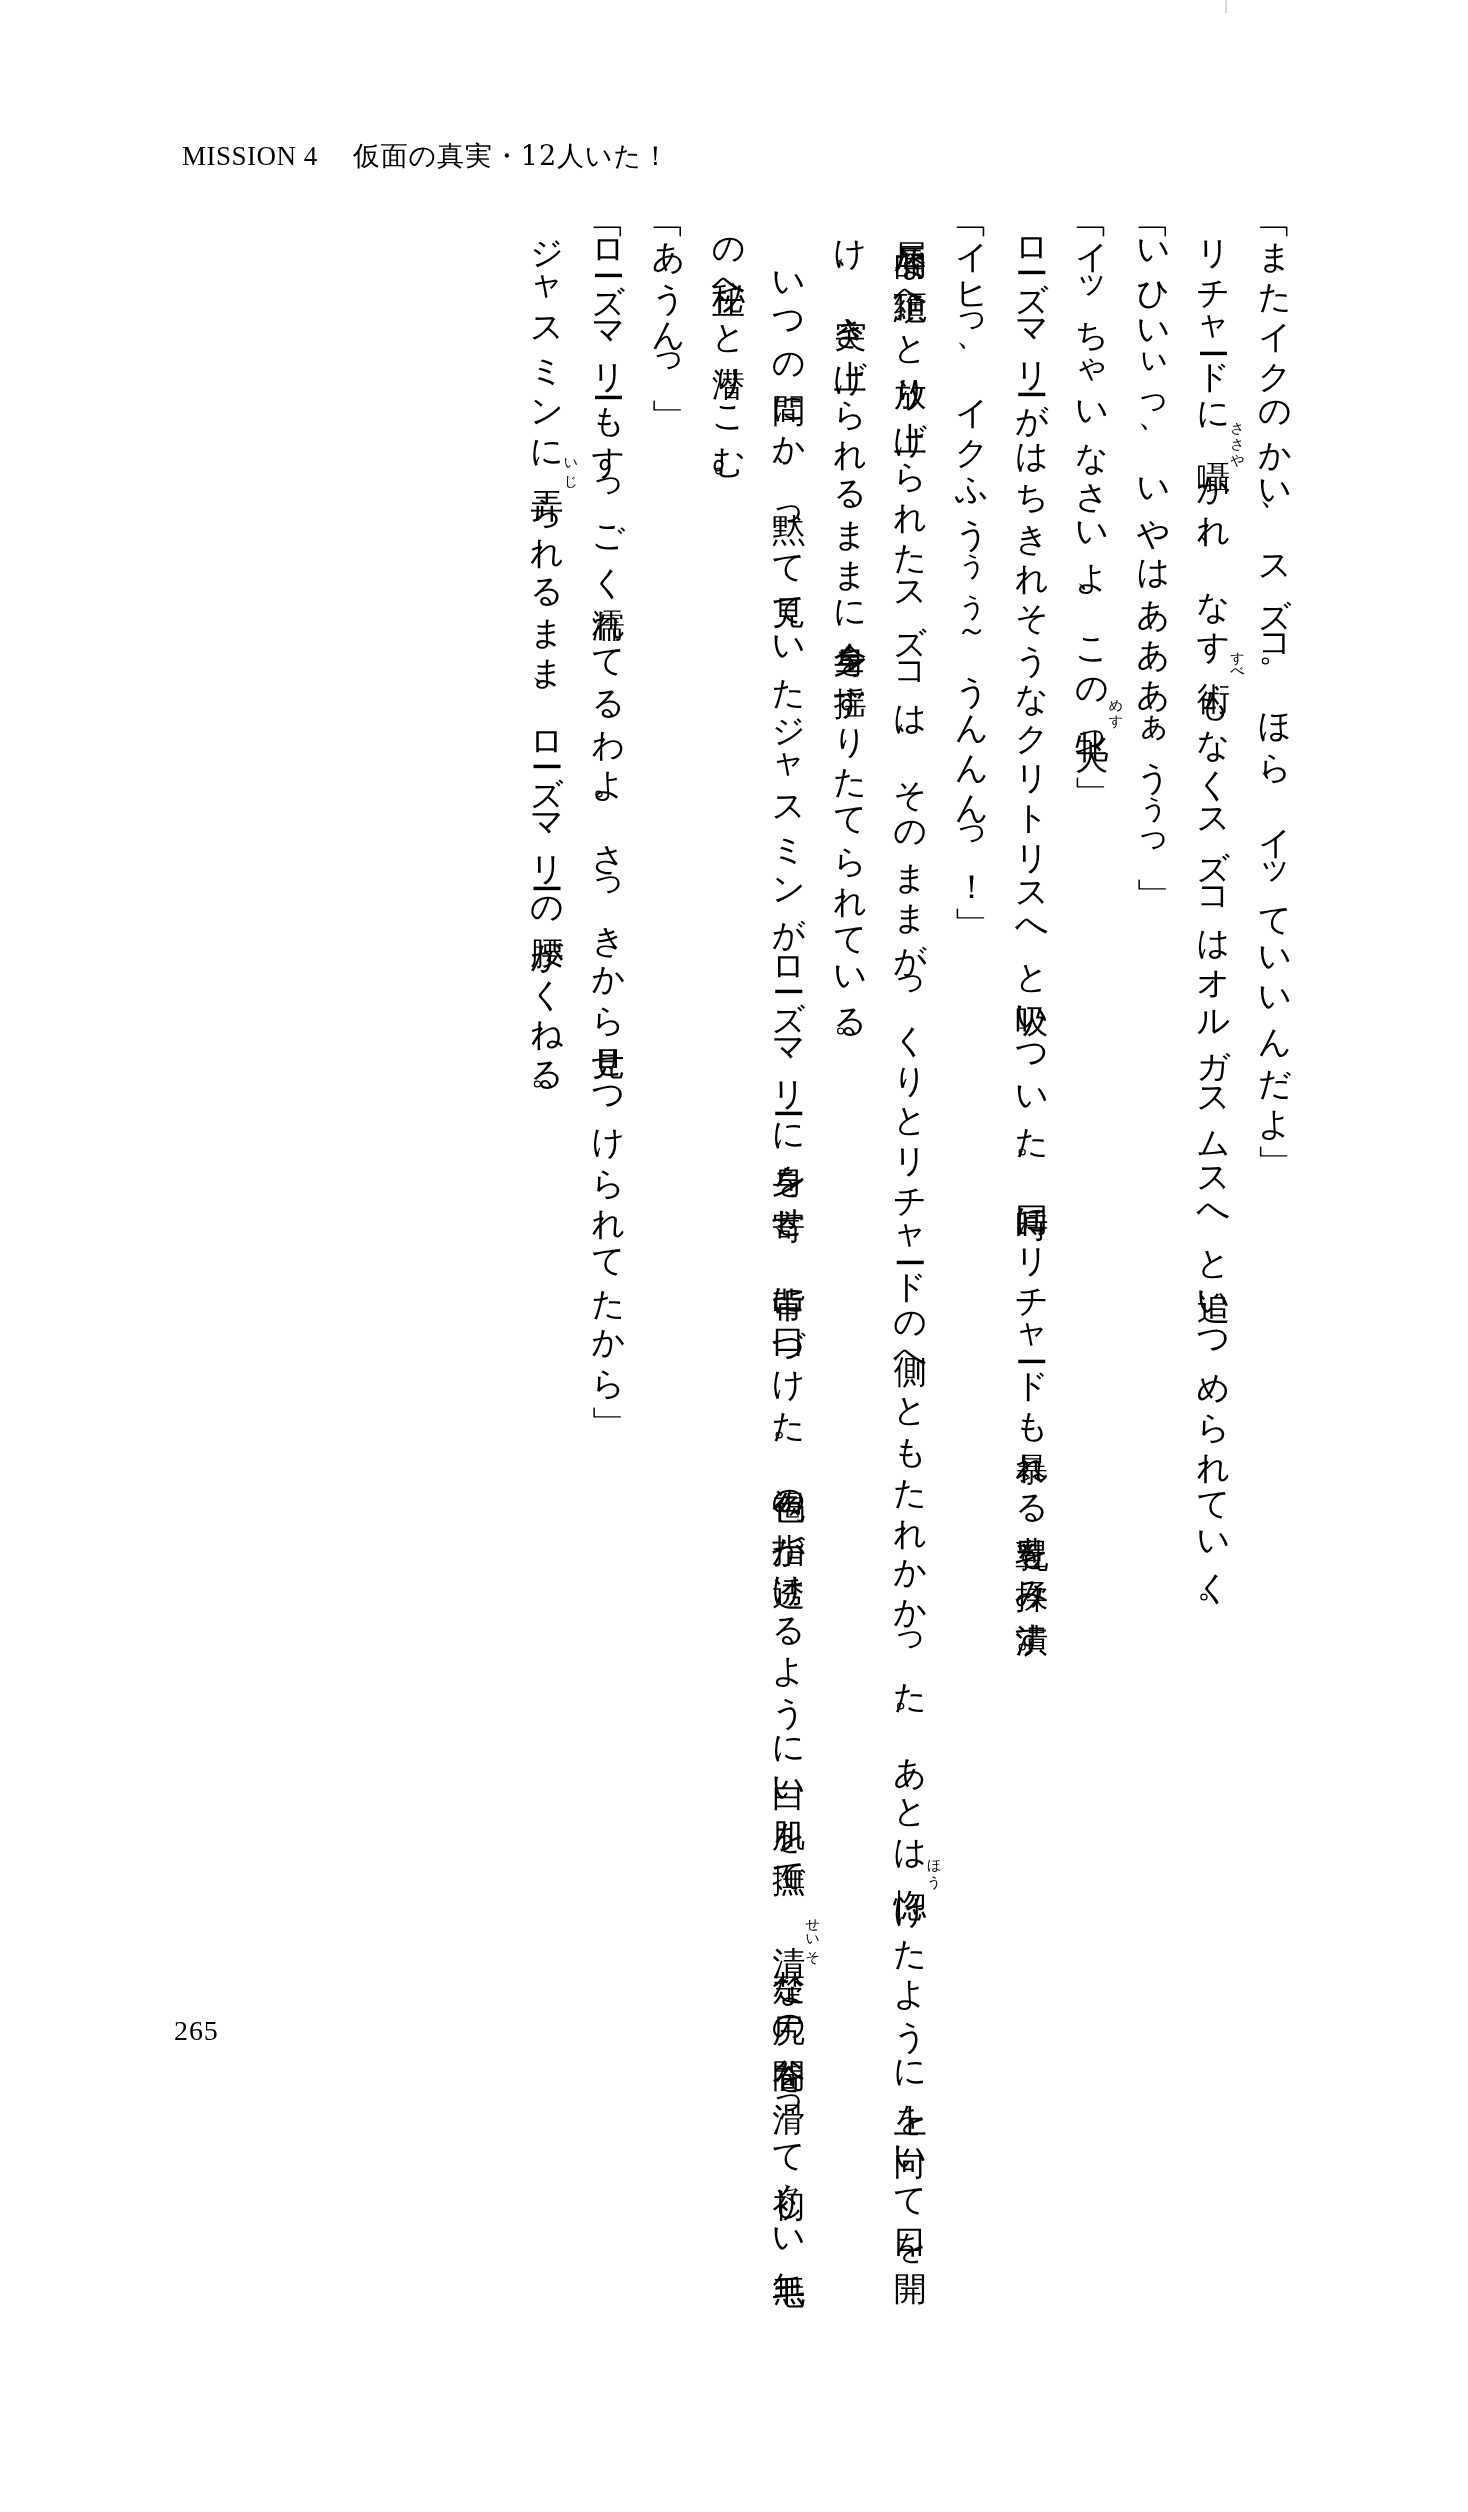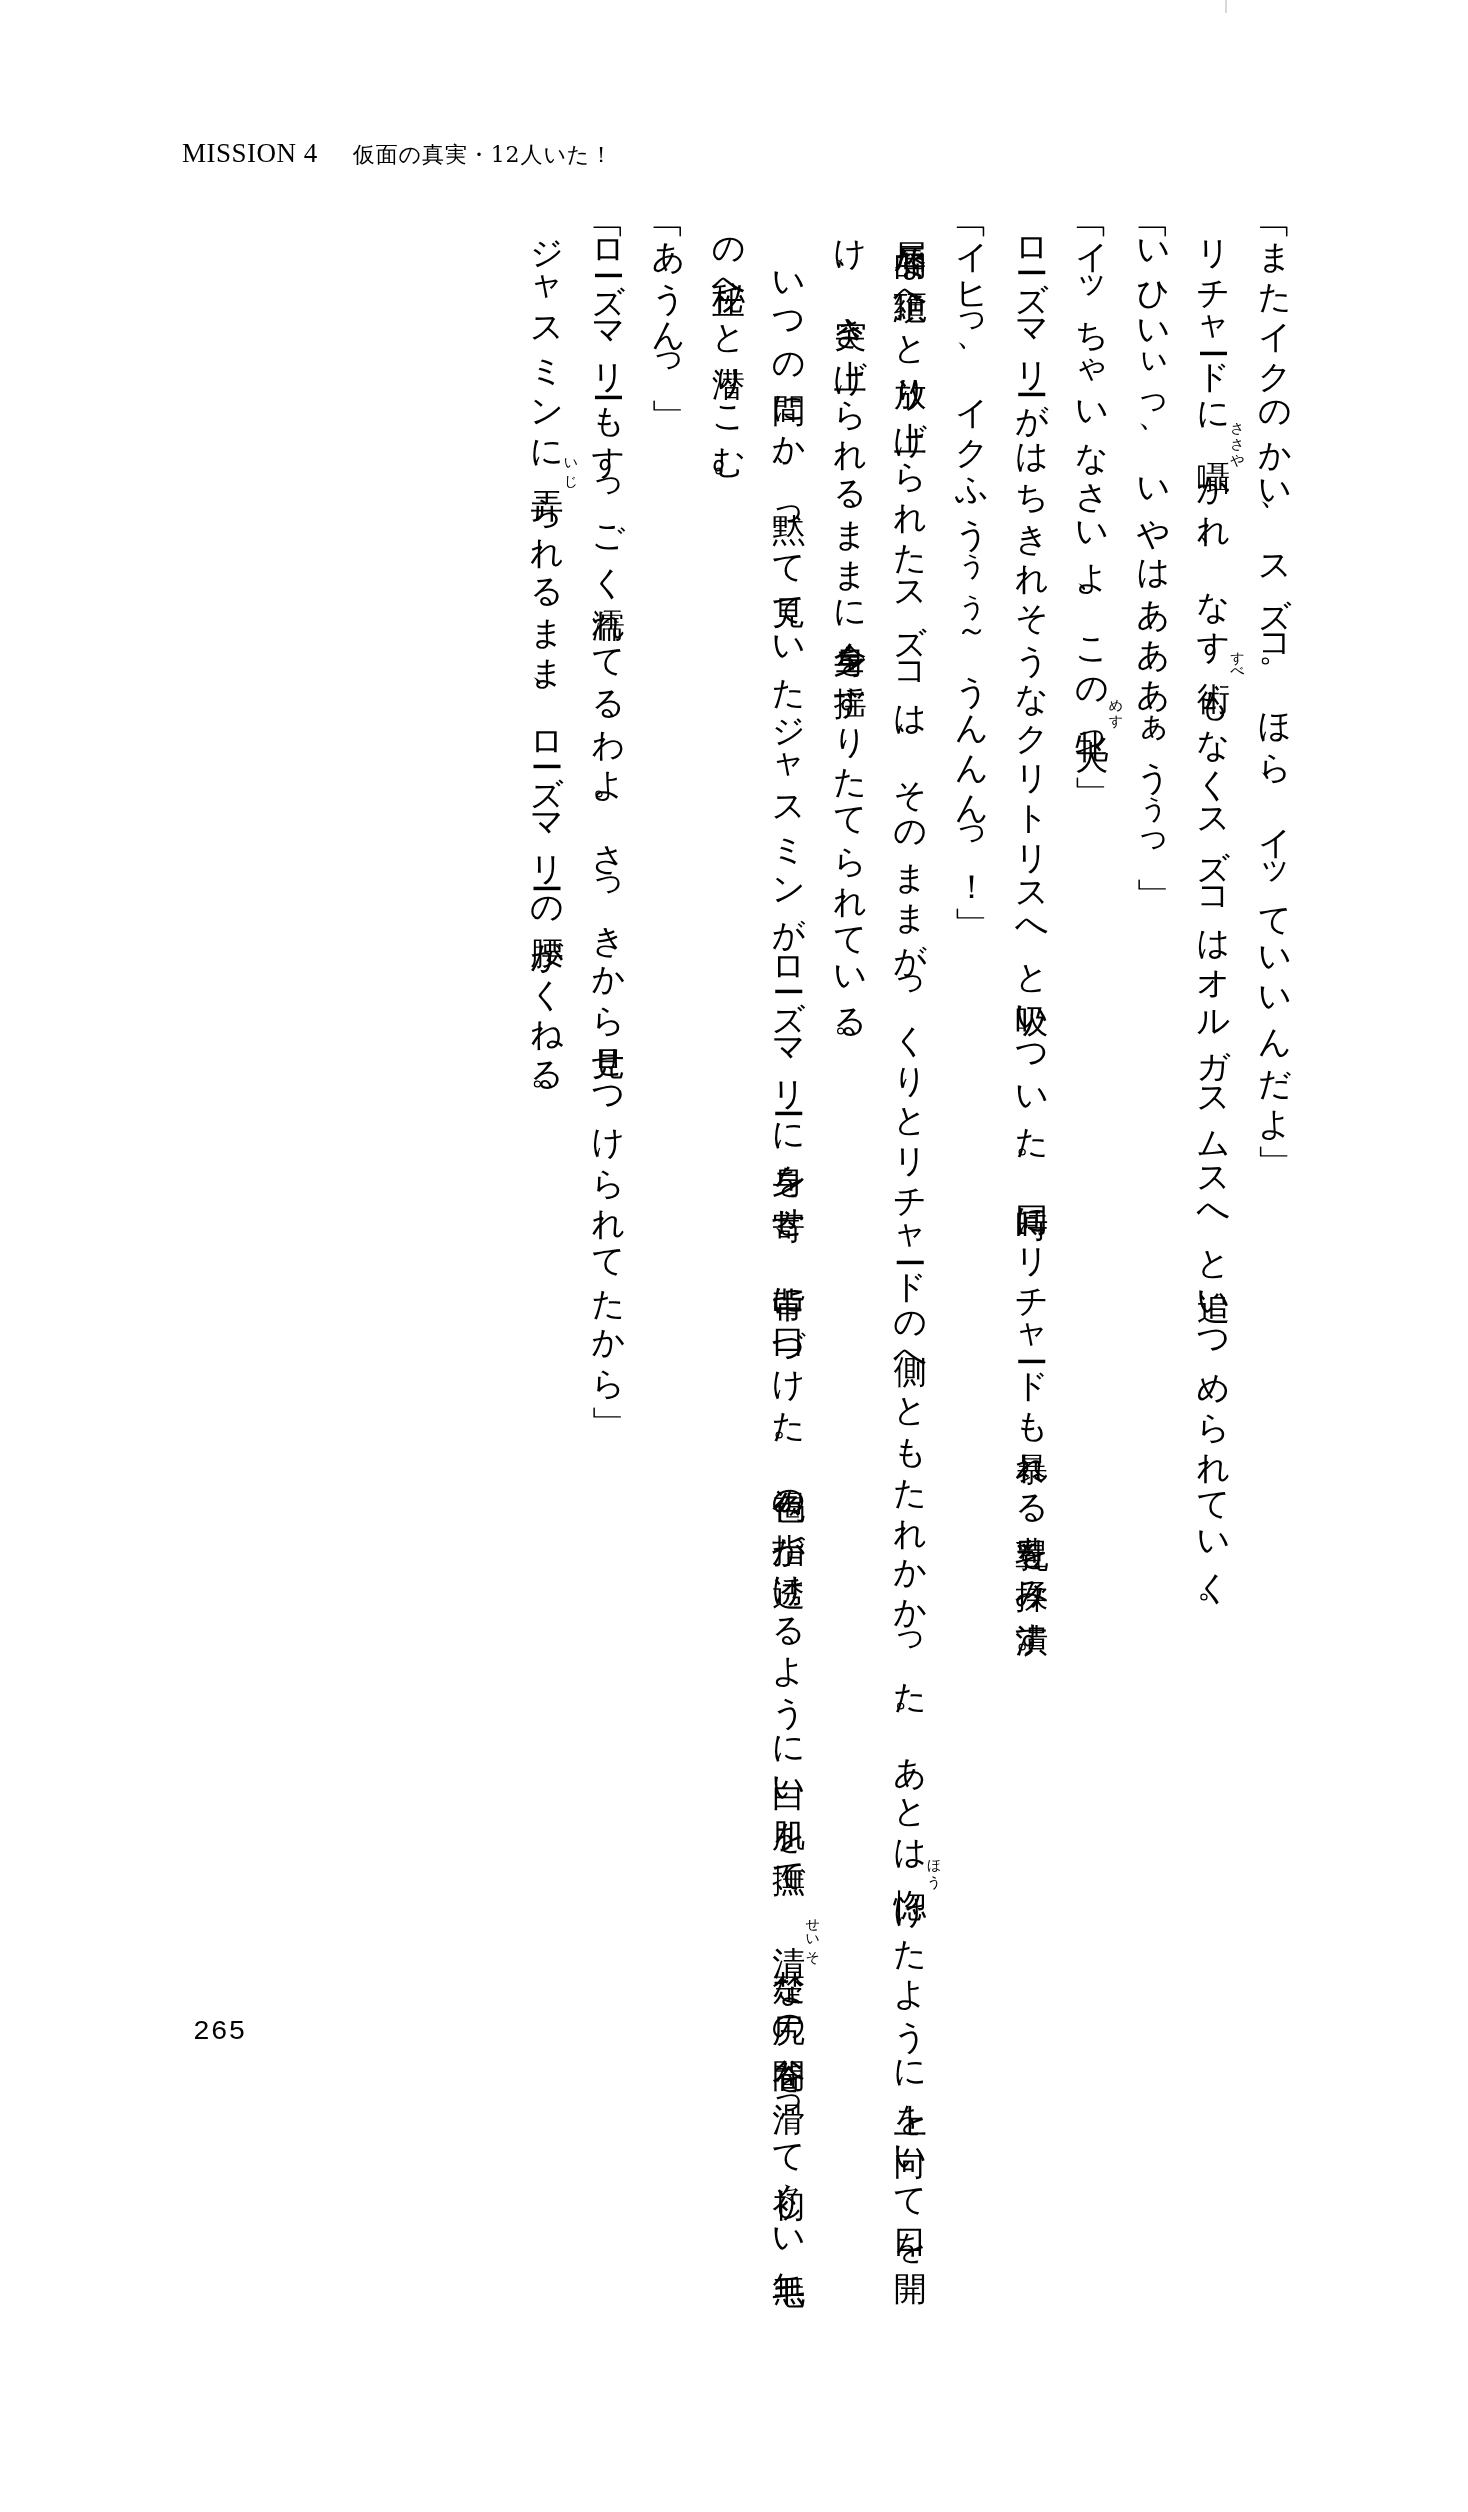--- a/index.html
+++ b/index.html
@@ -33,21 +33,21 @@
     white-space: nowrap;
   }
   .running-head .mission-label {
     font-family: "Liberation Serif", "DejaVu Serif", serif;
     font-size: 27px;
     letter-spacing: 0.5px;
     font-weight: 400;
   }
   .running-head .mission-title {
     font-family: "DejaVu Serif", "Liberation Serif", serif;
-    font-size: 22px;
+    font-size: 27px;
     margin-left: 35px;
     letter-spacing: 0.9px;
   }
 
   
   .body-text {
     position: absolute;
     top: 216px;
     right: 164px;
     height: 2035px;
@@ -75,22 +75,22 @@
   rt {
     font-size: 14px;
     letter-spacing: 0;
     line-height: 1;
   }
 
   
   .folio {
     position: absolute;
     bottom: 153px;
-    left: 193px;
-    font-family: Liberation Mono, monospace;
+    left: 174px;
+    font-family: Liberation Serif, serif;
     font-size: 28px;
     letter-spacing: 0.9px;
   }
 
   
   .edge-mark {
     position: absolute;
     background: #d8d8d8;
   }
   .edge-top-right {

